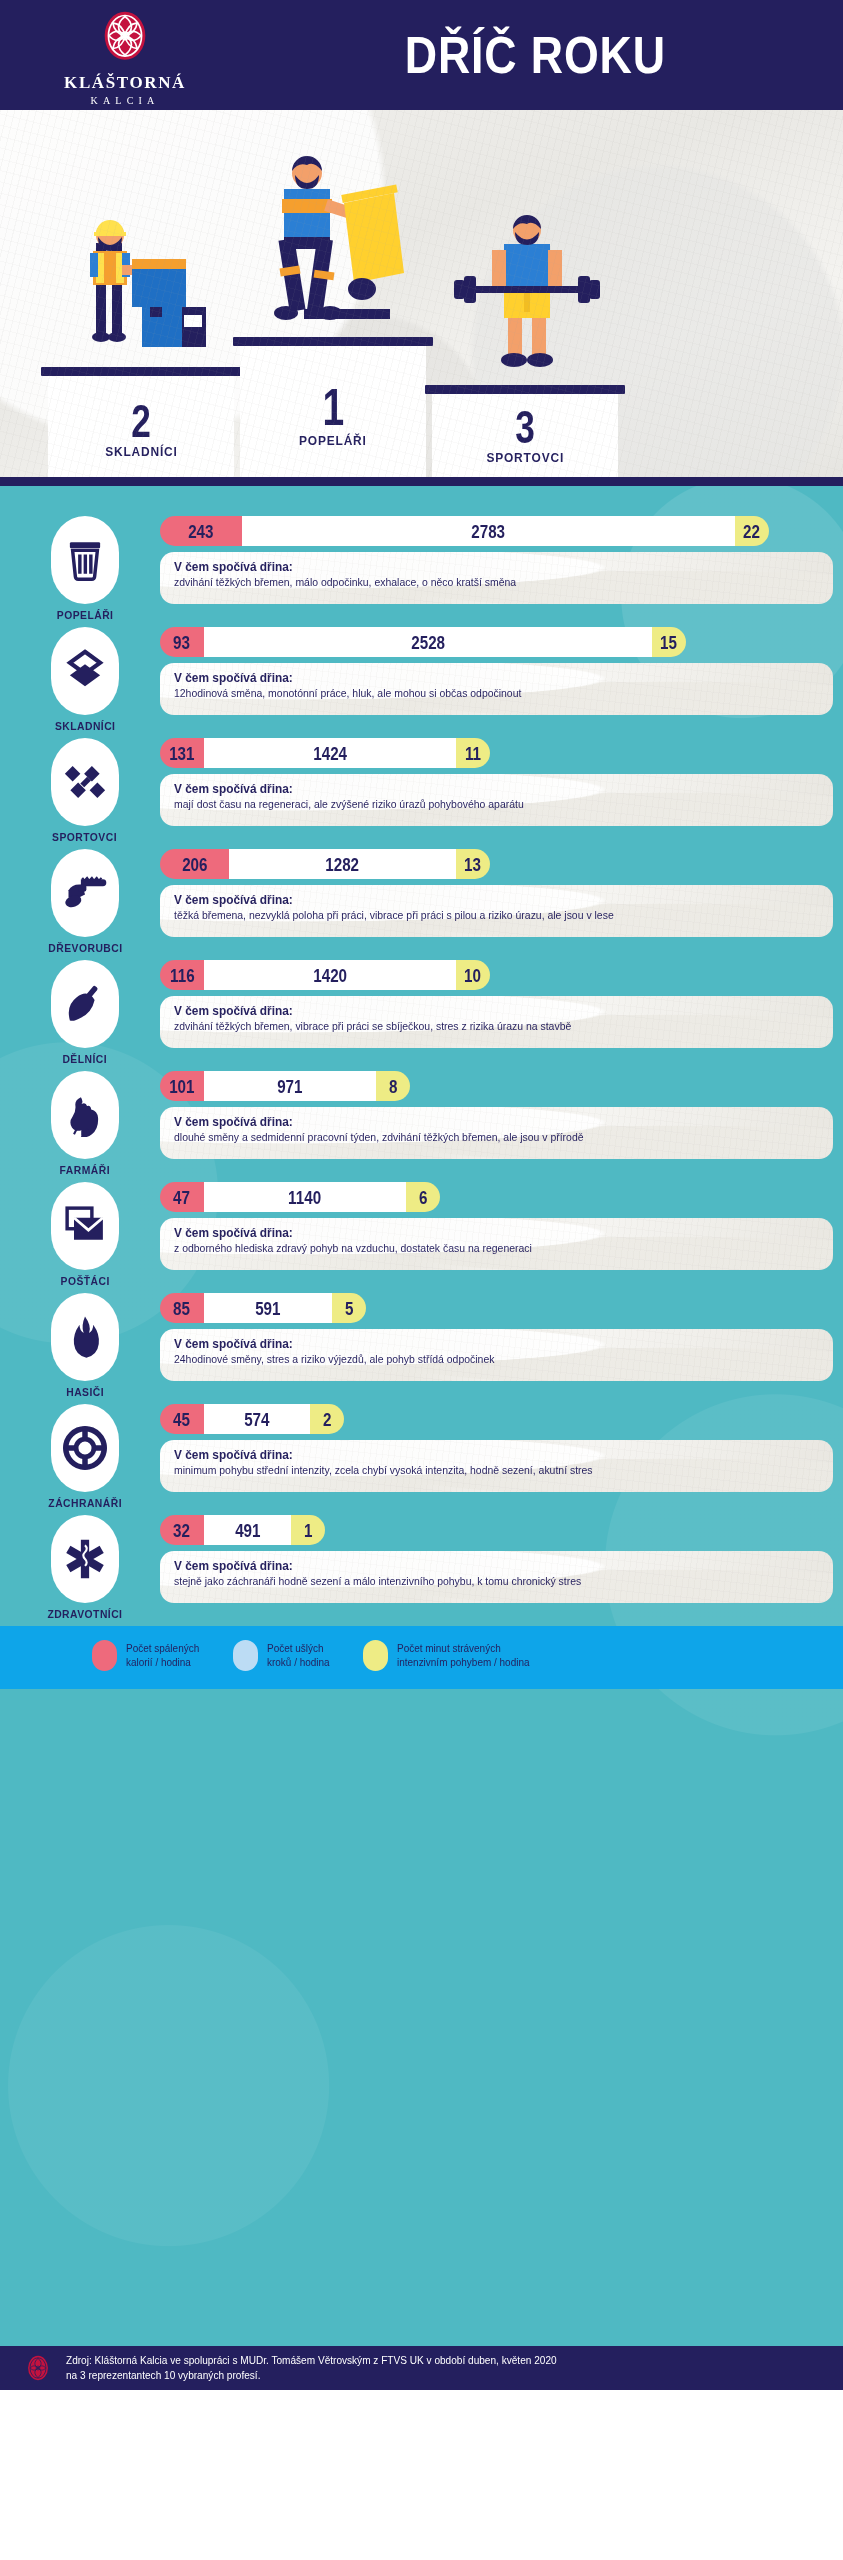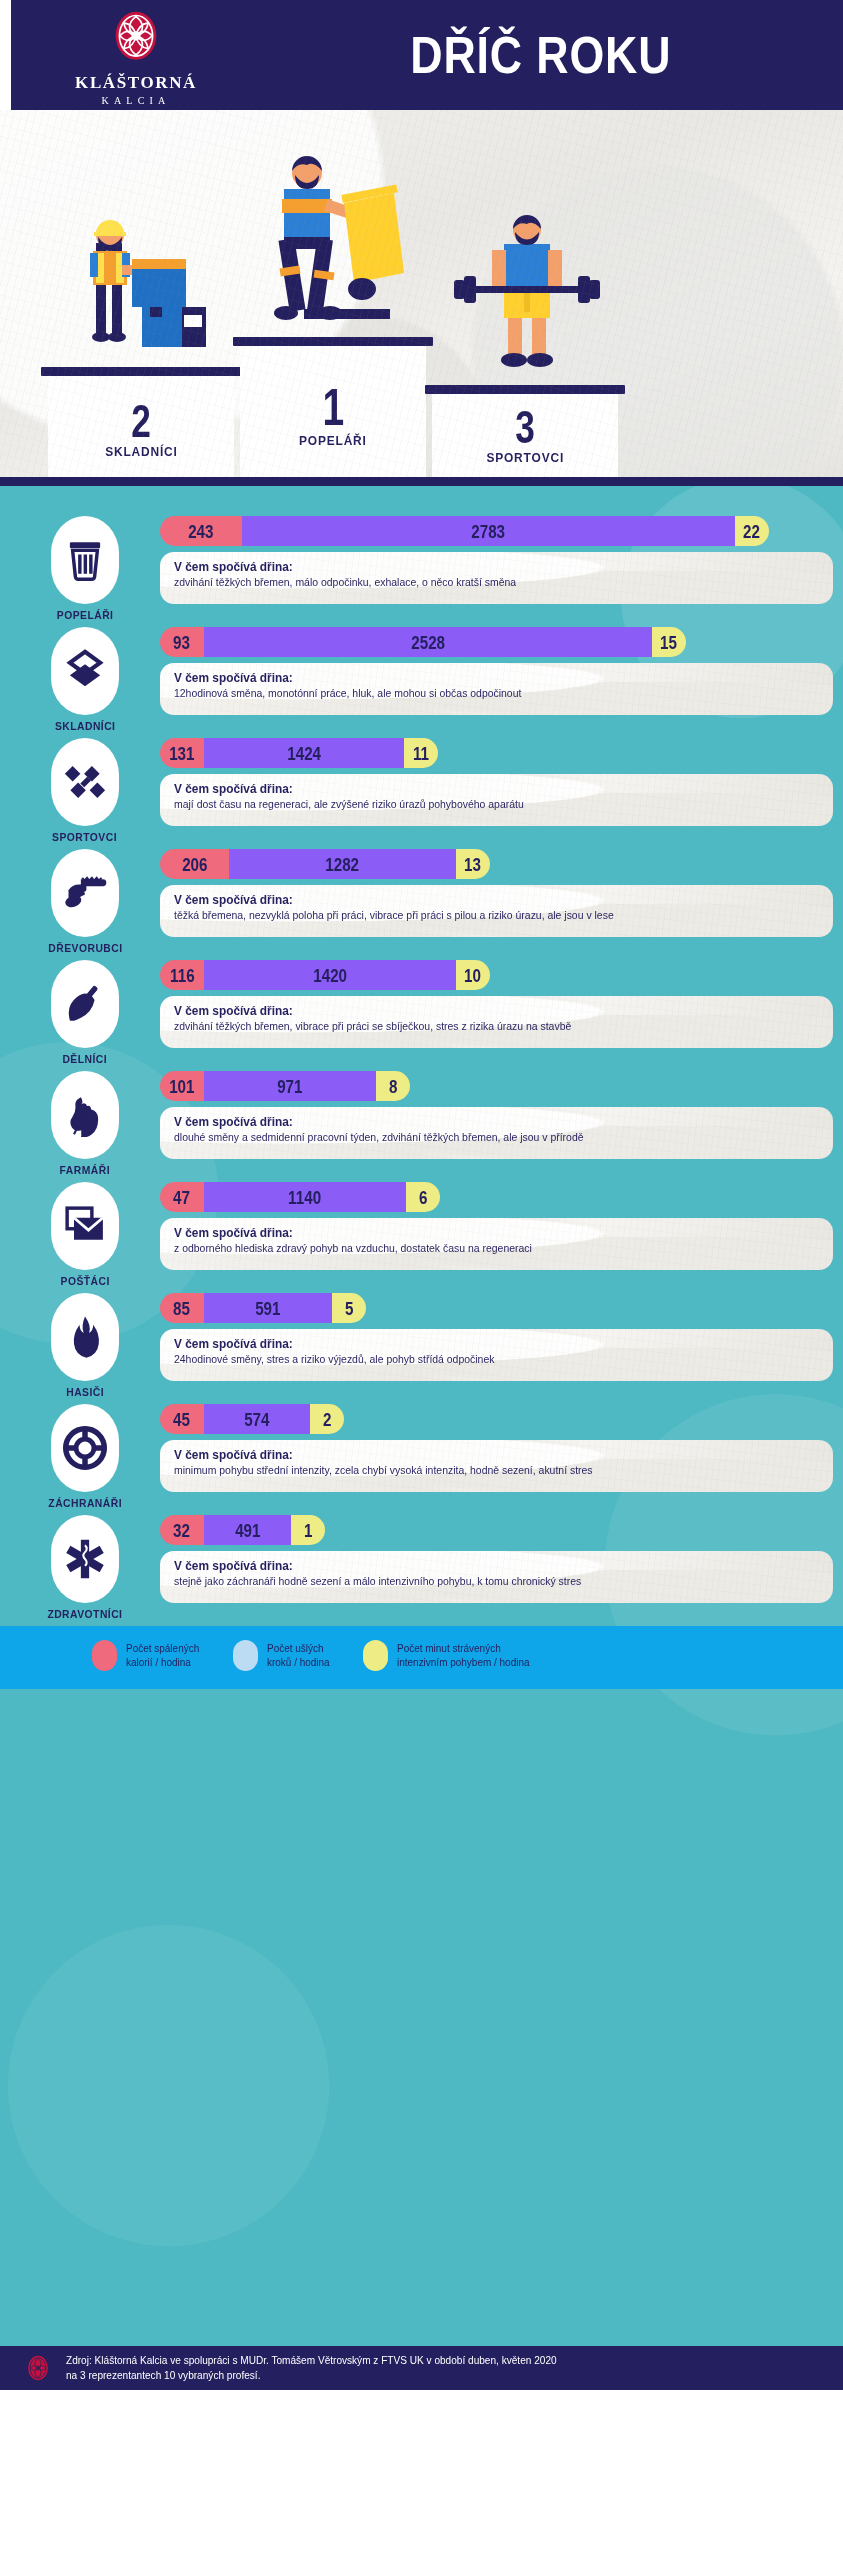--- a/index.html
+++ b/index.html
@@ -7,21 +7,21 @@
   html,body { background:#ffffff; }
   body {
     width:843px; height:2560px;
     font-family:"Liberation Sans", sans-serif;
     overflow:hidden; position:relative;
   }
 
   
   .header {
     height:110px; background:#241f5e;
-    display:flex; align-items:center; position:relative;margin-left:11px;
+    display:flex; align-items:center; position:relative;
   }
   .logo-block {
     width:250px; display:flex; flex-direction:column;
     align-items:center; justify-content:center; padding-top:4px;
   }
   .logo-mark { width:54px; height:62px; display:block; }
   .logo-name {
     color:#ffffff; font-size:17px; letter-spacing:1.6px;
     font-weight:700; font-family:"Liberation Serif", serif; margin-top:3px;
   }
@@ -126,21 +126,21 @@
     display:flex; height:30px; border-radius:15px; overflow:hidden;
     align-items:stretch; width:max-content; max-width:100%;
   }
   .seg { display:flex; align-items:center; justify-content:center; }
   .seg span {
     color:#241f5e; font-size:19px; font-weight:700; line-height:1;
     font-family:"Liberation Sans Narrow","Liberation Sans", sans-serif;
     transform:scaleX(.8); white-space:nowrap;
   }
   .seg-cal   { background:#ee6a7c; }
-  .seg-steps { background:#8b5cf6; }
+  .seg-steps { background:#ffffff; }
   .seg-min   { background:#eeec85; }
 
   .note {
     margin-top:6px; min-height:52px; border-radius:14px;
     padding:8px 14px 9px 14px; position:relative; overflow:hidden;
     background:
       radial-gradient(ellipse at 20% 30%, rgba(255,255,255,.9) 0 40%, transparent 41%),
       radial-gradient(ellipse at 76% 72%, rgba(236,234,228,.85) 0 35%, transparent 36%),
       linear-gradient(100deg,#f4f3ef 0%,#eceae4 38%,#f6f5f2 63%,#e9e7e1 100%);
   }
@@ -373,21 +373,21 @@
               <rect x="42" y="36" width="16" height="16" transform="rotate(-45 50 44)"></rect>
             </svg>
           </div>
           <div class="cat-label">SPORTOVCI</div>
         </div>
         <div class="rowbody">
           <div class="bar">
             <div class="seg seg-cal" style="width:44px">
               <span>131</span>
             </div>
-            <div class="seg seg-steps" style="width:200px">
+            <div class="seg seg-steps" style="width:252px">
               <span>1424</span>
             </div>
             <div class="seg seg-min" style="width:34px">
               <span>11</span>
             </div>
           </div>
           <div class="note">
             <div class="note-title">V čem spočívá dřina:</div>
             <div class="note-text">mají dost času na regeneraci, ale zvýšené riziko úrazů pohybového aparátu</div>
           </div>

